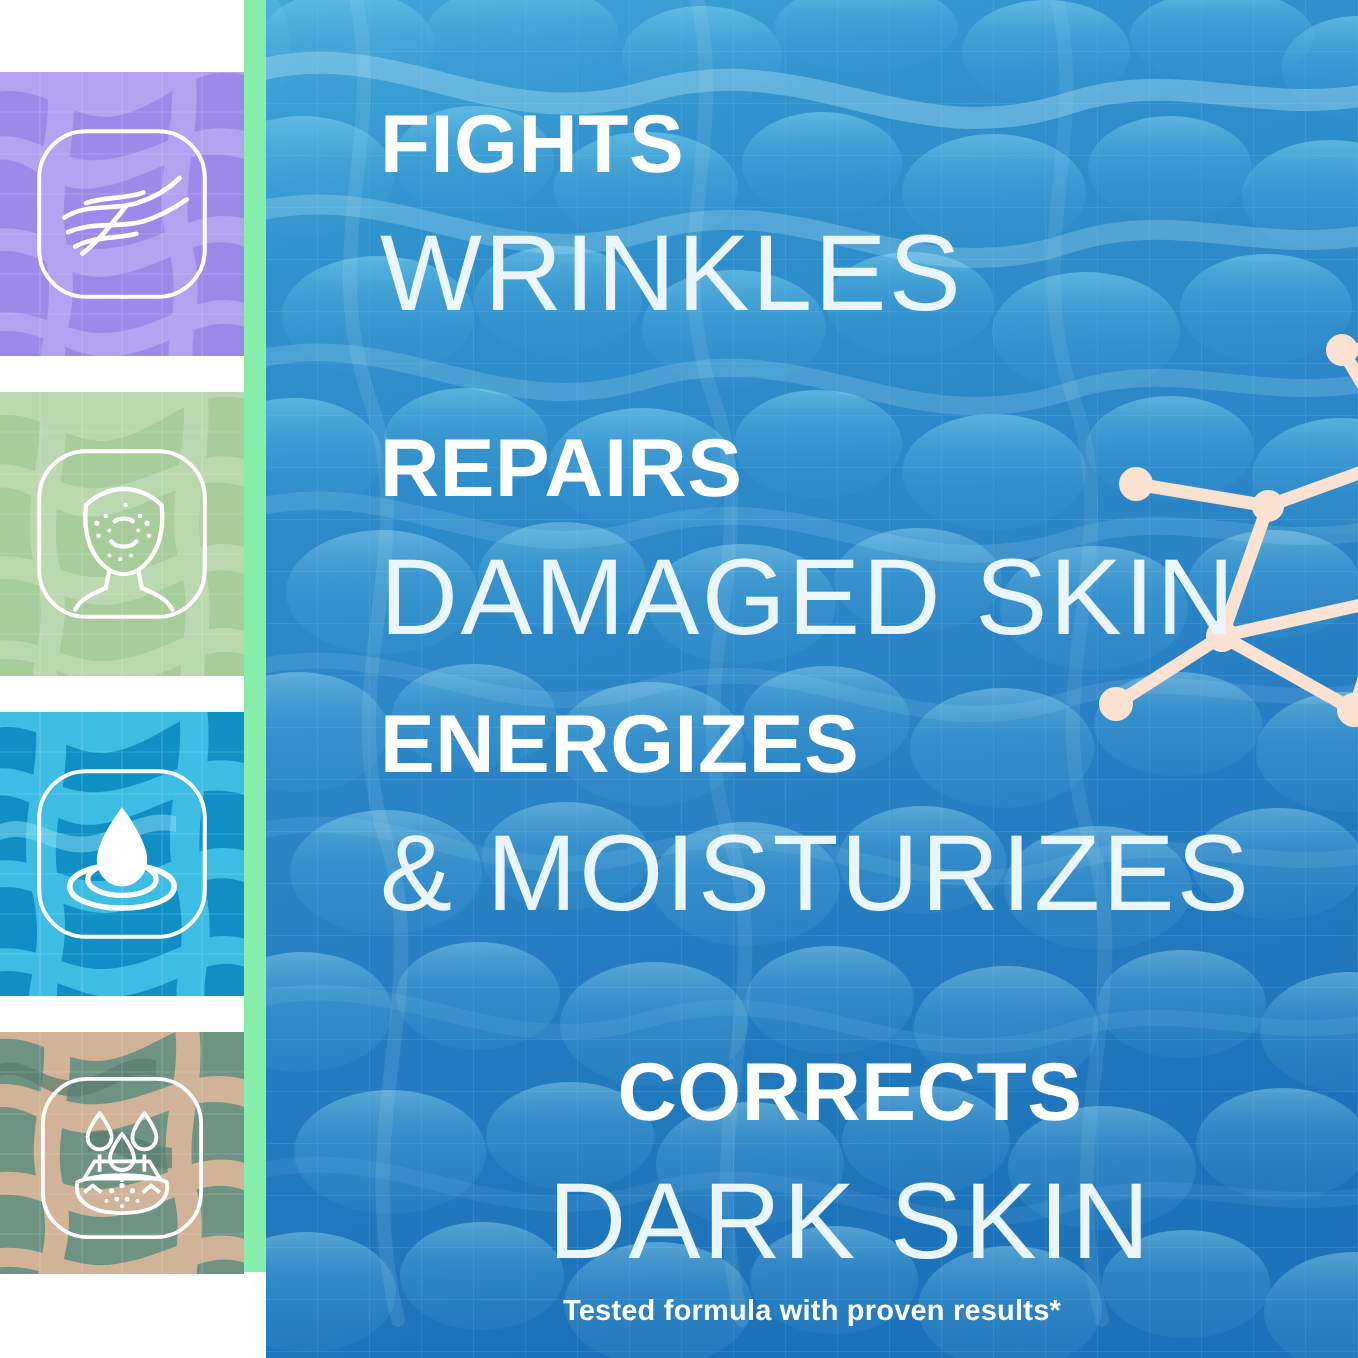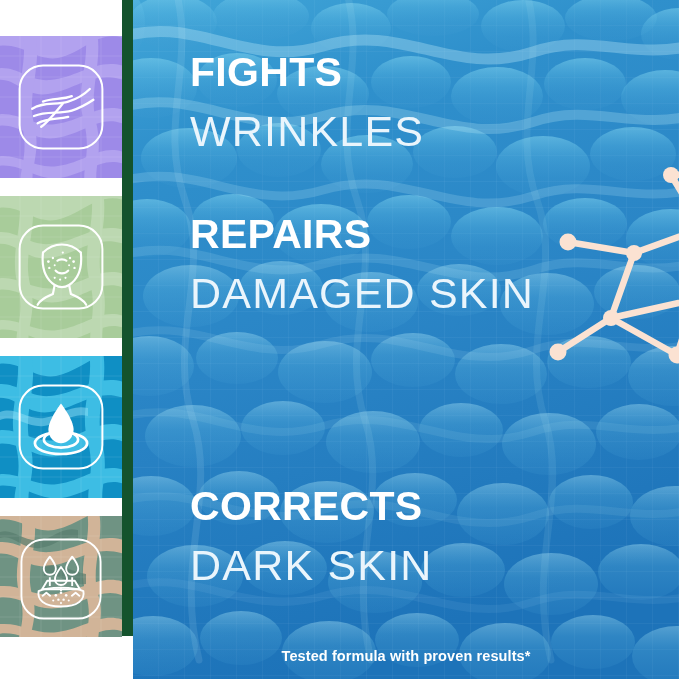--- a/index.html
+++ b/index.html
@@ -1,19 +1,19 @@
 <!DOCTYPE html>
 <html><head>
 <meta charset="utf-8">
 <style>
   * { margin:0; padding:0; box-sizing:border-box; }
   html,body { width:679px; height:679px; overflow:hidden; background:#ffffff;
     font-family:"Liberation Sans", sans-serif; }
 
-  #root { position:relative; width:679px; height:636px; background:#14532d;padding-left:32px; }
+  #root { position:relative; width:679px; height:636px; background:#86efac;padding-left:32px; }
 
   
   #sidebar { position:absolute; left:0; top:0; width:122px; height:679px;
     background:#ffffff; z-index:5; }
 
   .tile { position:absolute; left:0; width:122px; overflow:hidden; }
   .tile-svg { position:absolute; inset:0; width:100%; height:100%; display:block; }
 
   #tile-0 { top:36px;  height:142px; }
   #tile-1 { top:196px; height:142px; }
@@ -33,25 +33,25 @@
   #molecule { position:absolute; left:0; top:0; width:546px; height:679px;
     pointer-events:none; }
 
   
   #benefits { position:absolute; left:57px; top:0; width:470px; height:679px; }
 
   .benefit { position:absolute; left:0; width:470px; }
   #benefit-0 { top:52px; }
   #benefit-1 { top:214px; }
   #benefit-2 { top:352px; }
-  #benefit-3 { top:486px; }
+  #benefit-3 { top:526px;text-align:center; }
 
   .b-head { font-size:41px; font-weight:700; color:#ffffff; line-height:1.0;
     letter-spacing:0.3px; white-space:nowrap; }
-  .b-sub  { font-size:43px; font-weight:300; color:#eaf5fc; line-height:1.0;
+  .b-sub  { font-size:54px; font-weight:300; color:#eaf5fc; line-height:1.0;
     letter-spacing:1.2px; margin-top:17px; white-space:nowrap; }
 
   #footnote { position:absolute; left:0; top:648px; width:546px; text-align:center;
     font-size:14.5px; font-weight:700; color:#ffffff; letter-spacing:0.1px; }
 </style>
 </head>
 <body>
 
 <div id="root">
 
@@ -373,20 +373,24 @@
       <div class="benefit" id="benefit-0">
         <div class="b-head">FIGHTS</div>
         <div class="b-sub">WRINKLES</div>
       </div>
 
       <div class="benefit" id="benefit-1">
         <div class="b-head">REPAIRS</div>
         <div class="b-sub">DAMAGED SKIN</div>
       </div>
 
+      <div class="benefit" id="benefit-2">
+        <div class="b-head">ENERGIZES</div>
+        <div class="b-sub">&amp; MOISTURIZES</div>
+      </div>
 
       <div class="benefit" id="benefit-3">
         <div class="b-head">CORRECTS</div>
         <div class="b-sub">DARK SKIN</div>
       </div>
     </div>
 
     <div id="footnote">Tested formula with proven results*</div>
   </div>
 </div>

